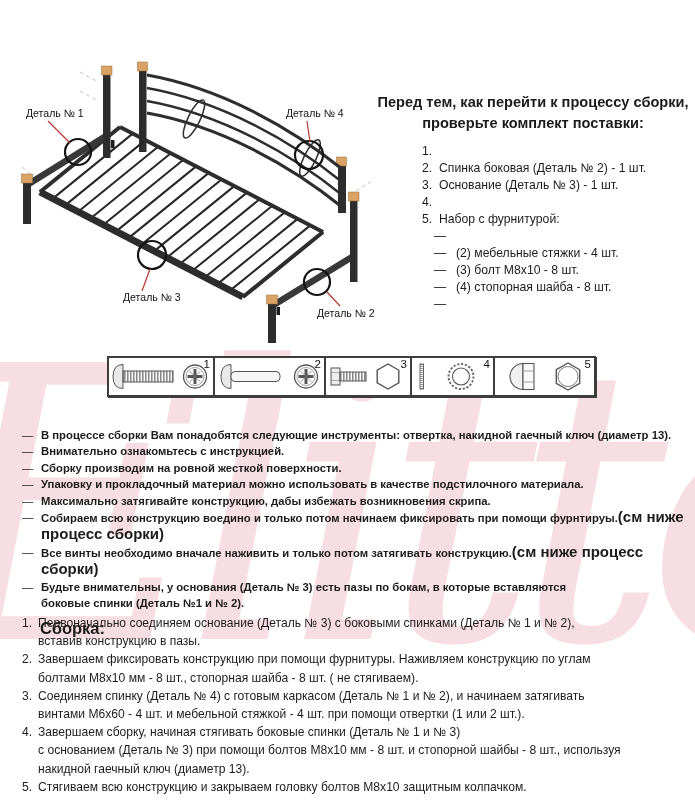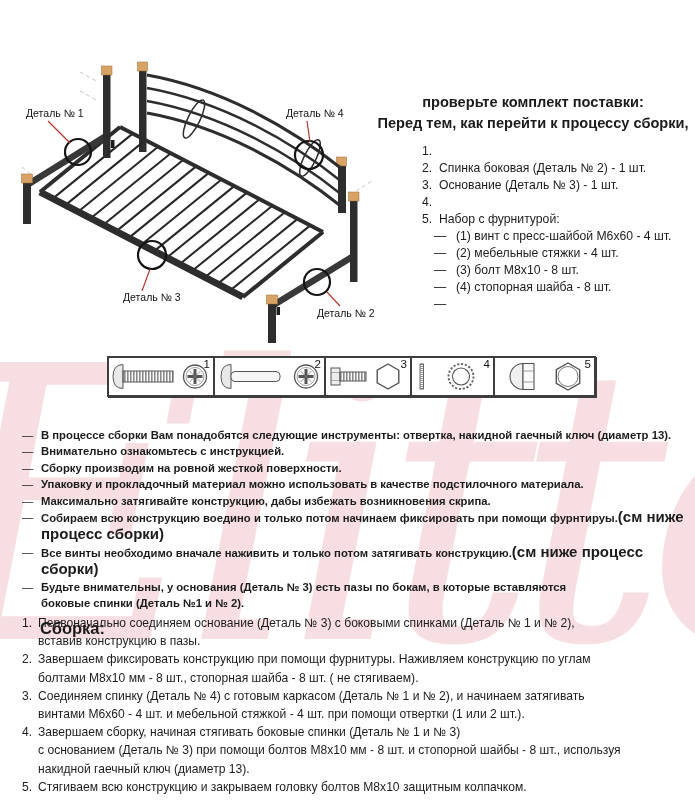--- a/index.html
+++ b/index.html
@@ -134,22 +134,22 @@
     <g font-size="10.5" fill="#111">
       <text x="16" y="62">Деталь № 1</text>
       <text x="276" y="62">Деталь № 4</text>
       <text x="113" y="246">Деталь № 3</text>
       <text x="307" y="262">Деталь № 2</text>
     </g>
   </svg>
 
   <div class="layer checklist">
     <div class="ck-title">
+      <div>Перед тем, как перейти к процессу сборки,</div>
       <div>проверьте комплект поставки:</div>
-      <div>Перед тем, как перейти к процессу сборки,</div>
     </div>
     <div class="ck-items">
         <div class="ck-row">
           <span class="ck-num">1.</span>
         </div>
         <div class="ck-row">
           <span class="ck-num">2.</span>
           <span class="ck-text">Спинка боковая (Деталь № 2) - 1 шт.</span>
         </div>
         <div class="ck-row">
@@ -158,21 +158,20 @@
         </div>
         <div class="ck-row">
           <span class="ck-num">4.</span>
         </div>
         <div class="ck-row">
           <span class="ck-num">5.</span>
           <span class="ck-text">Набор с фурнитурой:</span>
         </div>
         <div class="ck-row sub">
           <span class="ck-dash">—</span>
-          <span class="ck-text">(1) винт с пресс-шайбой М6х60 - 4 шт.</span>
         </div>
         <div class="ck-row sub">
           <span class="ck-dash">—</span>
           <span class="ck-text">(2) мебельные стяжки - 4 шт.</span>
         </div>
         <div class="ck-row sub">
           <span class="ck-dash">—</span>
           <span class="ck-text">(3) болт М8х10 - 8 шт.</span>
         </div>
         <div class="ck-row sub">

